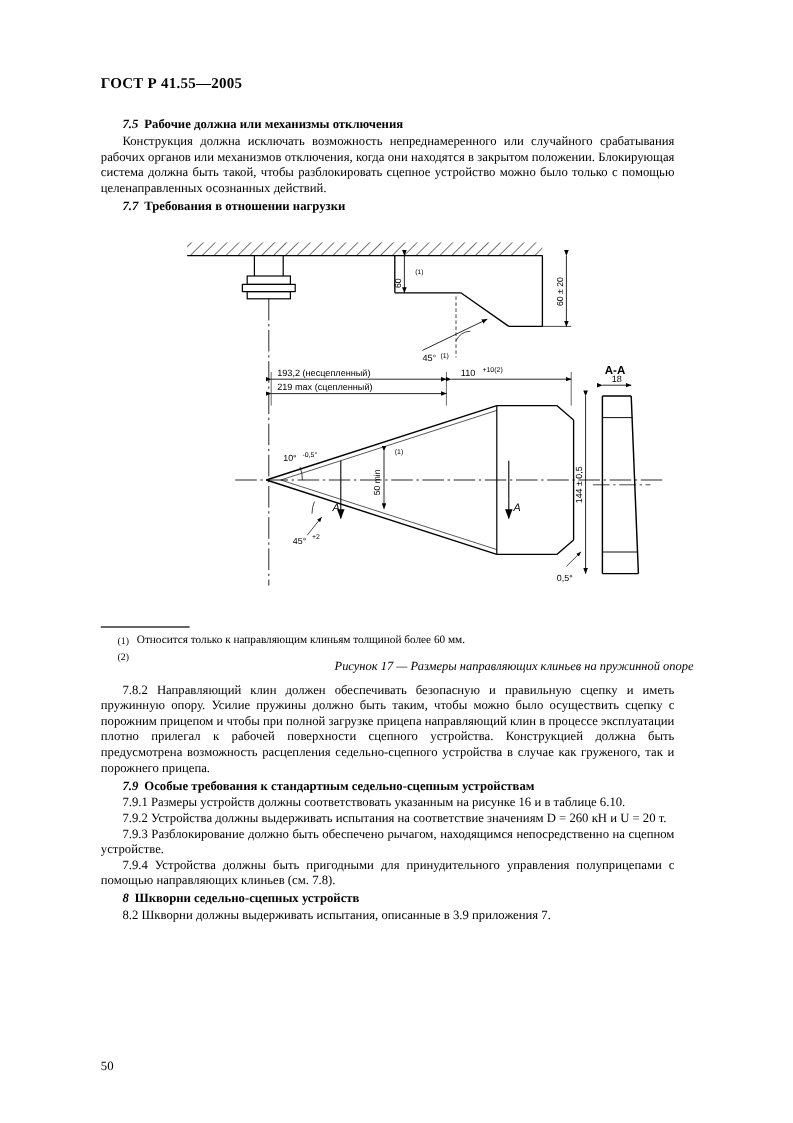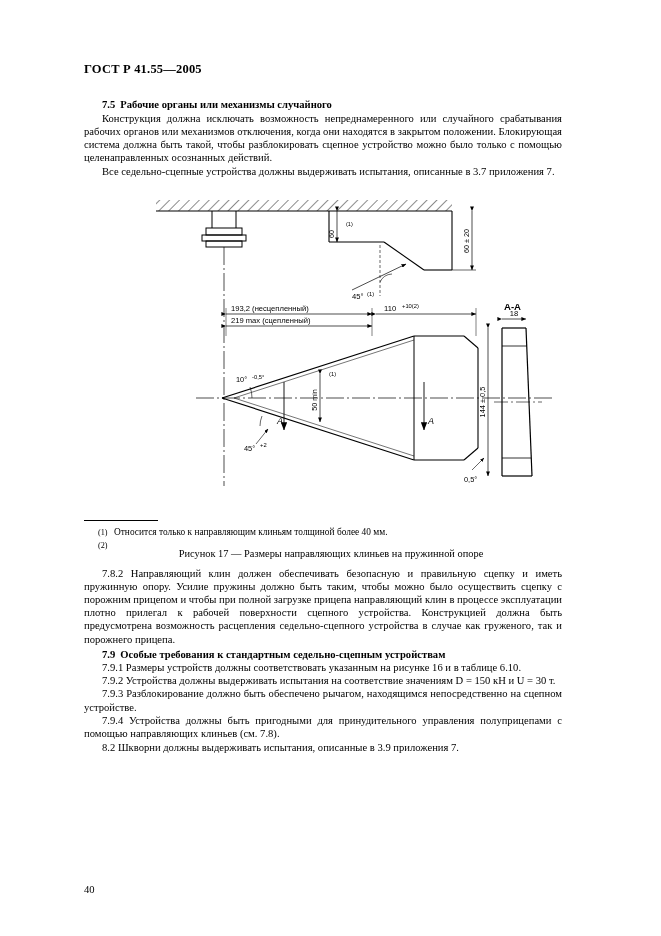--- a/index.html
+++ b/index.html
@@ -43,21 +43,21 @@
     text-align: justify;
   }
   p.ind { text-indent: 18px; }
   .sec {
     font-weight: bold;
     font-size: 10.6px;
     line-height: 13.6px;
     text-indent: 18px;
     margin-top: 2px;
   }
-  .sec .num { margin-right: 5px; }
+  .sec .num { margin-right: 5px; font-style: italic; }
   .blk { margin-bottom: 1px; }
   .figwrap {
     position: relative;
     width: 494px;
     height: 330px;
     margin-top: 8px;
   }
   svg { display: block; }
   .notes {
     margin-top: 4px;
@@ -76,53 +76,56 @@
     position: relative;
     text-align: justify;
   }
   .note .sup {
     position: absolute;
     left: 14px;
     top: 0px;
     font-size: 8.2px;
   }
   .figcap {
-    text-align: center;
+    text-align: right;
     font-size: 10.4px;
     margin-top: 9px;
     margin-bottom: 8px;
+    font-style: italic;
   }
   .pagenum {
     position: absolute;
     left: 84px;
     top: 884px;
     font-size: 10.6px;
   }
 </style>
 </head>
 <body>
 
 <div class="page">
 
   <div class="header">ГОСТ Р 41.55—2005</div>
 
   <div class="content">
 
     <div class="blk">
       <div class="sec">
-        <span class="num">7.5</span><span>Рабочие органы или механизмы случайного</span>
+        <span class="num">7.5</span><span>Рабочие должна или механизмы отключения</span>
       </div>
       <p class="ind">Конструкция должна исключать возможность непреднамеренного или случайного срабатывания рабочих органов или механизмов отключения, когда они находятся в закрытом положении. Блокирующая система должна быть такой, чтобы разблокировать сцепное устройство можно было только с помощью целенаправленных осознанных действий.</p>
     </div>
 
     <div class="blk">
     </div>
 
     <div class="blk">
-      <p class="ind">Все седельно-сцепные устройства должны выдерживать испытания, описанные в 3.7 приложения 7.</p>
+      <div class="sec">
+        <span class="num">7.7</span><span>Требования в отношении нагрузки</span>
+      </div>
     </div>
 
 
     <div class="figwrap">
       <svg width="494" height="330" viewBox="0 0 494 330">
         <defs>
           <marker id="ah" markerWidth="9" markerHeight="7" refX="8.5" refY="3.5" orient="auto">
             <polygon points="0,0 9,3.5 0,7" fill="#000"></polygon>
           </marker>
           <marker id="ahs" markerWidth="7" markerHeight="5.5" refX="6.6" refY="2.75" orient="auto">
@@ -230,42 +233,45 @@
         <text x="283" y="110" font-size="5.8" font-family="Liberation Sans, sans-serif">(1)</text>
         <text x="245" y="190" font-size="5.8" font-family="Liberation Sans, sans-serif">(1)</text>
       </svg>
     </div>
 
     <div class="notes">
       <div class="noteline"></div>
       <div style="height:6px"></div>
       <div class="note">
         <span class="sup">(1)</span>
-        <span>Относится только к направляющим клиньям толщиной более 40 мм.</span>
+        <span>Относится только к направляющим клиньям толщиной более 60 мм.</span>
       </div>
       <div class="note">
         <span class="sup">(2)</span>
       </div>
     </div>
 
     <div class="figcap">Рисунок 17 — Размеры направляющих клиньев на пружинной опоре</div>
 
     <p class="ind">7.8.2  Направляющий клин должен обеспечивать безопасную и правильную сцепку и иметь пружинную опору. Усилие пружины должно быть таким, чтобы можно было осуществить сцепку с порожним прицепом и чтобы при полной загрузке прицепа направляющий клин в процессе эксплуатации плотно прилегал к рабочей поверхности сцепного устройства. Конструкцией должна быть предусмотрена возможность расцепления седельно-сцепного устройства в случае как груженого, так и порожнего прицепа.</p>
 
     <div class="blk">
       <div class="sec">
         <span class="num">7.9</span><span>Особые требования к стандартным седельно-сцепным устройствам</span>
       </div>
       <p class="ind">7.9.1  Размеры устройств должны соответствовать указанным на рисунке 16 и в таблице 6.10.</p>
-      <p class="ind">7.9.2  Устройства должны выдерживать испытания на соответствие значениям D = 150 кН и U = 30 т.</p>
+      <p class="ind">7.9.2  Устройства должны выдерживать испытания на соответствие значениям D = 260 кН и U = 20 т.</p>
       <p class="ind">7.9.3  Разблокирование должно быть обеспечено рычагом, находящимся непосредственно на сцепном устройстве.</p>
       <p class="ind">7.9.4  Устройства должны быть пригодными для принудительного управления полуприцепами с помощью направляющих клиньев (см. 7.8).</p>
     </div>
 
     <div class="blk">
+      <div class="sec">
+        <span class="num">8</span><span>Шкворни седельно-сцепных устройств</span>
+      </div>
       <p class="ind">8.2  Шкворни должны выдерживать испытания, описанные в 3.9 приложения 7.</p>
     </div>
 
   </div>
 
-  <div class="pagenum">40</div>
+  <div class="pagenum">50</div>
 
 </div>
 
 </body></html>

